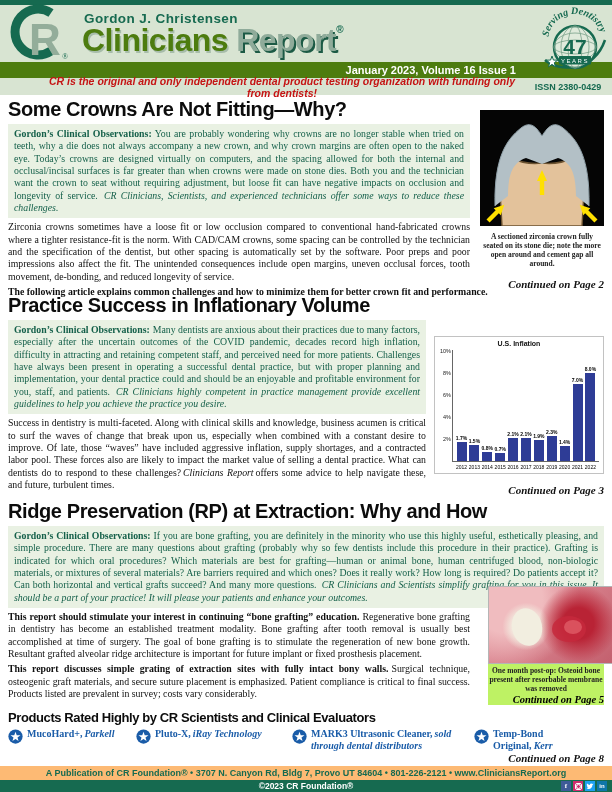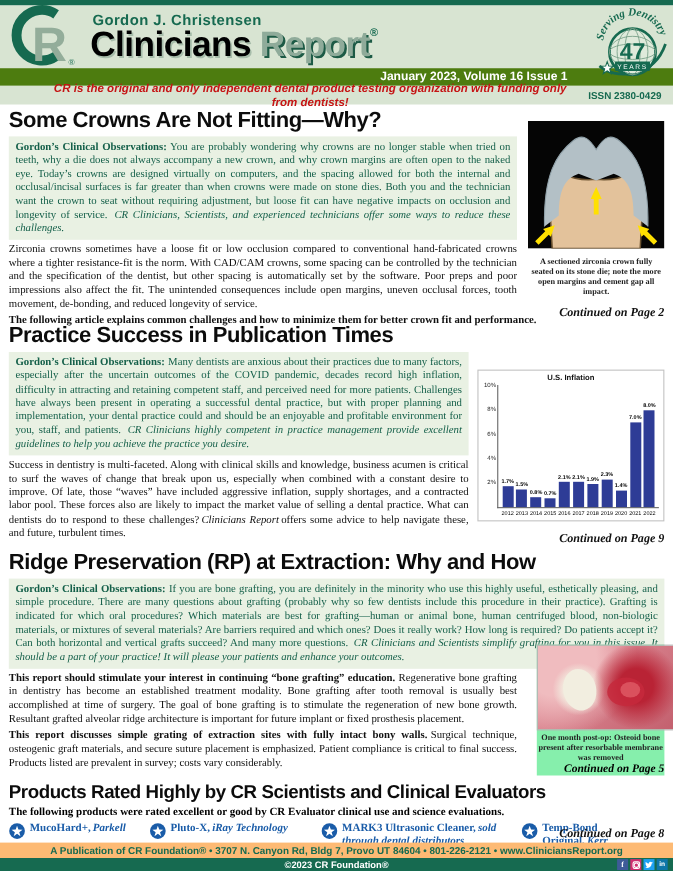--- a/index.html
+++ b/index.html
@@ -16,21 +16,21 @@
   .tagline-strip { position:absolute; top:78px; left:0; right:0; height:17px; background:#d8e4d2;
               display:flex; align-items:center;padding-left:40px; }
   .tagline  { flex:1; text-align:center; color:#c51414; font:bold italic 10.5px "Liberation Sans",sans-serif; font-style:italic; }
   .issn     { width:88px; text-align:center; color:#166a50; font:bold 9px "Liberation Sans",sans-serif; }
 
   .logo     { position:absolute; left:8px; top:-2px; }
   .masthead-author { position:absolute; left:84px; top:6px; color:#166a50;
               font:bold 13.5px "Liberation Sans",sans-serif; letter-spacing:.4px; }
   .masthead-title  { position:absolute; left:82px; top:17px; white-space:nowrap;
               font:bold 32px "Liberation Sans",sans-serif; letter-spacing:-.5px; }
-  .mt-w1 { color:#000000; text-shadow:1.5px 1.5px 0 rgba(20,70,50,.25); }
+  .mt-w1 { color:#4d7c0f; text-shadow:1.5px 1.5px 0 rgba(20,70,50,.25); }
   .mt-w2 { color:#8fab9a; text-shadow:2px 2px 0 #1c5a45; margin-left:8px; }
   .mt-reg { color:#166a50; font:bold 10px "Liberation Sans",sans-serif; vertical-align:18px; }
   .badge { position:absolute; right:4px; top:1px; z-index:5; }
 
   
   .art { position:absolute; left:8px; width:596px; }
   .a1 { top:96px;  height:196px; }
   .a2 { top:292px; height:206px; }
   .a3 { top:498px; height:210px; }
   .a4 { top:708px; height:58px;  }
@@ -46,21 +46,21 @@
   .lead-bold { font-weight:bold; }
   .continued { position:absolute; right:0; bottom:2px; font:bold italic 11px "Liberation Serif",serif; font-style:italic; color:#111; }
   .caption { font:bold 7.5px "Liberation Serif",serif; line-height:1.2; text-align:center; color:#222; margin-top:2px; }
 
   .mr { margin-right:134px; }
   .mr2 { margin-right:178px; }
 
   
   .fig1 { position:absolute; right:0; top:14px; width:124px; z-index:2; background:#fff; }
   
-  .fig3 { position:absolute; right:0; top:88px; width:116px; z-index:2; background:#86efac; }
+  .fig3 { position:absolute; right:0; top:88px; width:116px; z-index:2; background:#bef264; }
   .gum-photo { width:126px; height:78px; border:1px solid #b5b5b5;
      background:
        radial-gradient(circle at 72% 48%, #b92335 0 16%, rgba(185,35,53,0) 40%),
        radial-gradient(circle at 30% 52%, #f3efe2 0 13%, rgba(243,239,226,0) 25%),
        radial-gradient(circle at 15% 15%, #f0bcbf 0 28%, rgba(240,188,191,0) 58%),
        linear-gradient(135deg, #e79aa3, #c3606e); }
   .fig3 .continued-inline { display:block; text-align:right; font:bold italic 10.5px "Liberation Serif",serif; font-style:italic; margin-top:1px; }
 
   
   .chart { position:absolute; right:0; top:44px; width:170px; height:138px; background:#fff;
@@ -158,27 +158,27 @@
         <rect x="0" y="0" width="124" height="116" fill="#050505"></rect>
         <path d="M22,116 L19,64 Q21,52 31,48 Q46,55 62,53 Q78,55 93,48 Q103,52 105,64 L102,116 Z" fill="#e3c29b"></path>
         <path d="M22,116 L19,64 Q21,52 31,48 Q46,55 62,53 Q78,55 93,48 Q103,52 105,64 L102,116 Z" fill="none" stroke="#6b5230" stroke-width="1.4"></path>
         <path d="M15,96 C14,48 26,30 41,18 C51,10 57,18 62,26 C67,18 73,10 83,18 C98,30 110,48 109,96
                  L96,86 C96,62 90,52 78,48 L62,54 L46,48 C34,52 28,62 28,86 Z" fill="#b3c0c6"></path>
         <path d="M15,96 C14,48 26,30 41,18 C51,10 57,18 62,26 C67,18 73,10 83,18 C98,30 110,48 109,96" fill="none" stroke="#8fa0a8" stroke-width="1"></path>
         <polygon points="0,-18 -5,-7 -2.2,-7 -2.2,7 2.2,7 2.2,-7 5,-7" fill="#ffe000" transform="translate(62,78)"></polygon>
         <polygon points="0,-16 -5,-6 -2.2,-6 -2.2,7 2.2,7 2.2,-6 5,-6" fill="#ffe000" transform="translate(13,106) rotate(45)"></polygon>
         <polygon points="0,-16 -5,-6 -2.2,-6 -2.2,7 2.2,7 2.2,-6 5,-6" fill="#ffe000" transform="translate(111,106) rotate(-45)"></polygon>
       </svg>
-      <div class="caption">A sectioned zirconia crown fully seated on its stone die; note the more open margins and cement gap all impact.</div>
+      <div class="caption">A sectioned zirconia crown fully seated on its stone die; note the more open around and cement gap all around.</div>
     </div>
     <div class="continued">Continued on Page 2</div>
   </div>
 
   <div class="art a2">
-    <div class="art-title">Practice Success in Publication Times</div>
+    <div class="art-title">Practice Success in Inflationary Volume</div>
     <div class="obs mr2">
       <b>Gordon’s Clinical Observations:</b><span>Many dentists are anxious about their practices due to many factors, especially after the uncertain outcomes of the COVID pandemic, decades record high inflation, difficulty in attracting and retaining competent staff, and perceived need for more patients. Challenges have always been present in operating a successful dental practice, but with proper planning and implementation, your dental practice could and should be an enjoyable and profitable environment for you, staff, and patients.</span> <span class="it">CR Clinicians highly competent in practice management provide excellent guidelines to help you achieve the practice you desire.</span>
     </div>
     <div class="bodytxt mr2">
       <span>Success in dentistry is multi-faceted. Along with clinical skills and knowledge, business acumen is critical to surf the waves of change that break upon us, especially when combined with a constant desire to improve. Of late, those “waves” have included aggressive inflation, supply shortages, and a contracted labor pool. These forces also are likely to impact the market value of selling a dental practice. What can dentists do to respond to these challenges?</span><span class="it">Clinicians Report</span><span>offers some advice to help navigate these, and future, turbulent times.</span>
     </div>
     <div class="chart">
       <div class="chart-title">U.S. Inflation</div>
       <div class="plot">
         <div class="bar-area">
@@ -238,21 +238,21 @@
               <div class="bar-year">2022</div>
             </div>
           </div>
       <div class="ytick" style="bottom: 19px;">2%</div>
           <div class="ytick" style="bottom: 41px;">4%</div>
           <div class="ytick" style="bottom: 63px;">6%</div>
           <div class="ytick" style="bottom: 85px;">8%</div>
           <div class="ytick" style="bottom: 107px;">10%</div>
         </div>
     </div>
-    <div class="continued">Continued on Page 9</div>
+    <div class="continued">Continued on Page 3</div>
   </div>
 
   <div class="art a3">
     <div class="art-title">Ridge Preservation (RP) at Extraction: Why and How</div>
     <div class="obs">
       <b>Gordon’s Clinical Observations:</b><span>If you are bone grafting, you are definitely in the minority who use this highly useful, esthetically pleasing, and simple procedure. There are many questions about grafting (probably why so few dentists include this procedure in their practice). Grafting is indicated for which oral procedures? Which materials are best for grafting—human or animal bone, human centrifuged blood, non-biologic materials, or mixtures of several materials? Are barriers required and which ones? Does it really work? How long is required? Do patients accept it? Can both horizontal and vertical grafts succeed? And many more questions.</span> <span class="it">CR Clinicians and Scientists simplify grafting for you in this issue. It should be a part of your practice! It will please your patients and enhance your outcomes.</span>
     </div>
     <div class="bodytxt mr">
       <b>This report should stimulate your interest in continuing “bone grafting” education.</b><span>Regenerative bone grafting in dentistry has become an established treatment modality. Bone grafting after tooth removal is usually best accomplished at time of surgery. The goal of bone grafting is to stimulate the regeneration of new bone growth. Resultant grafted alveolar ridge architecture is important for future implant or fixed prosthesis placement.</span>
     </div>
@@ -266,22 +266,21 @@
           <ellipse cx="80" cy="42" rx="17" ry="13" fill="#c5293c" opacity=".85"></ellipse>
           <ellipse cx="84" cy="40" rx="9" ry="7" fill="#e05b66" opacity=".8"></ellipse>
         </svg>
       </div>
       <div class="caption">One month post-op: Osteoid bone present after resorbable membrane was removed</div>
       <span class="continued-inline">Continued on Page 5</span>
     </div>
   </div>
 
   <div class="art a4">
-    <div class="art-title" style="font-size:17px;">Products Rated Highly by CR Scientists and Clinical Evaluators</div>
-    <div class="prod-intro">The following products were rated excellent or good by CR Evaluator clinical use and science evaluations.</div>
+    <div class="art-title" style="font-size:13px;">Products Rated Highly by CR Scientists and Clinical Evaluators</div>
     <div class="prod-row">
       <div class="prod p2">
         <span class="star-badge"><svg width="15" height="15" viewBox="0 0 20 20">
               <circle cx="10" cy="10" r="9.5" fill="#1a5ca8"></circle>
               <polygon points="10,3.5 11.65,8.23 16.66,8.34 12.66,11.37 14.11,16.16 10,13.3 5.89,16.16 7.34,11.37 3.34,8.34 8.35,8.23" fill="#fff"></polygon>
             </svg></span>
         <span class="txt"><b>MucoHard+,</b><span class="vendor">Parkell</span></span>
       </div>
       <div class="prod p1">
         <span class="star-badge"><svg width="15" height="15" viewBox="0 0 20 20">

